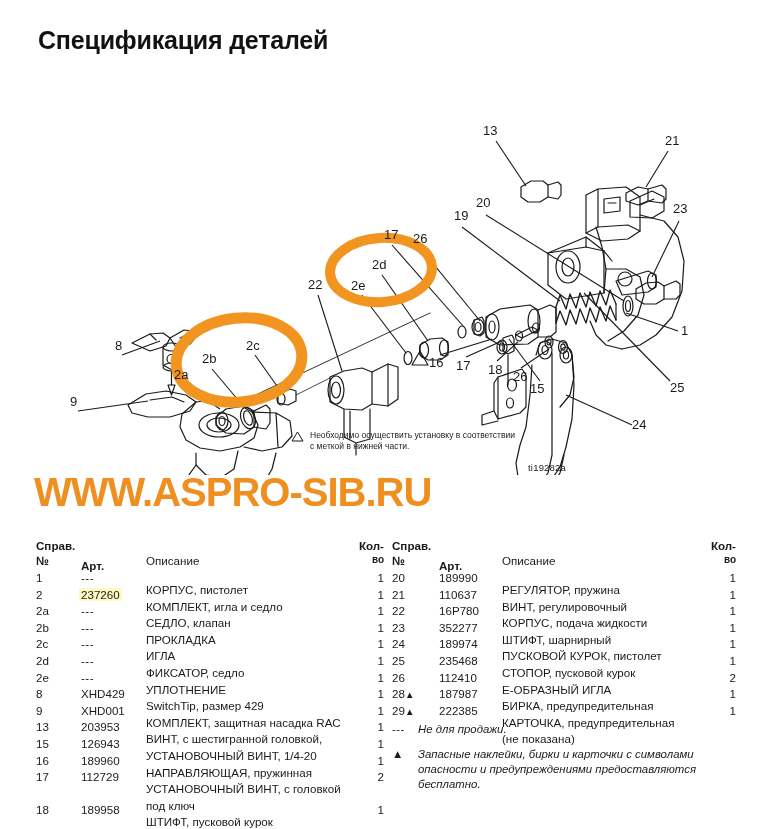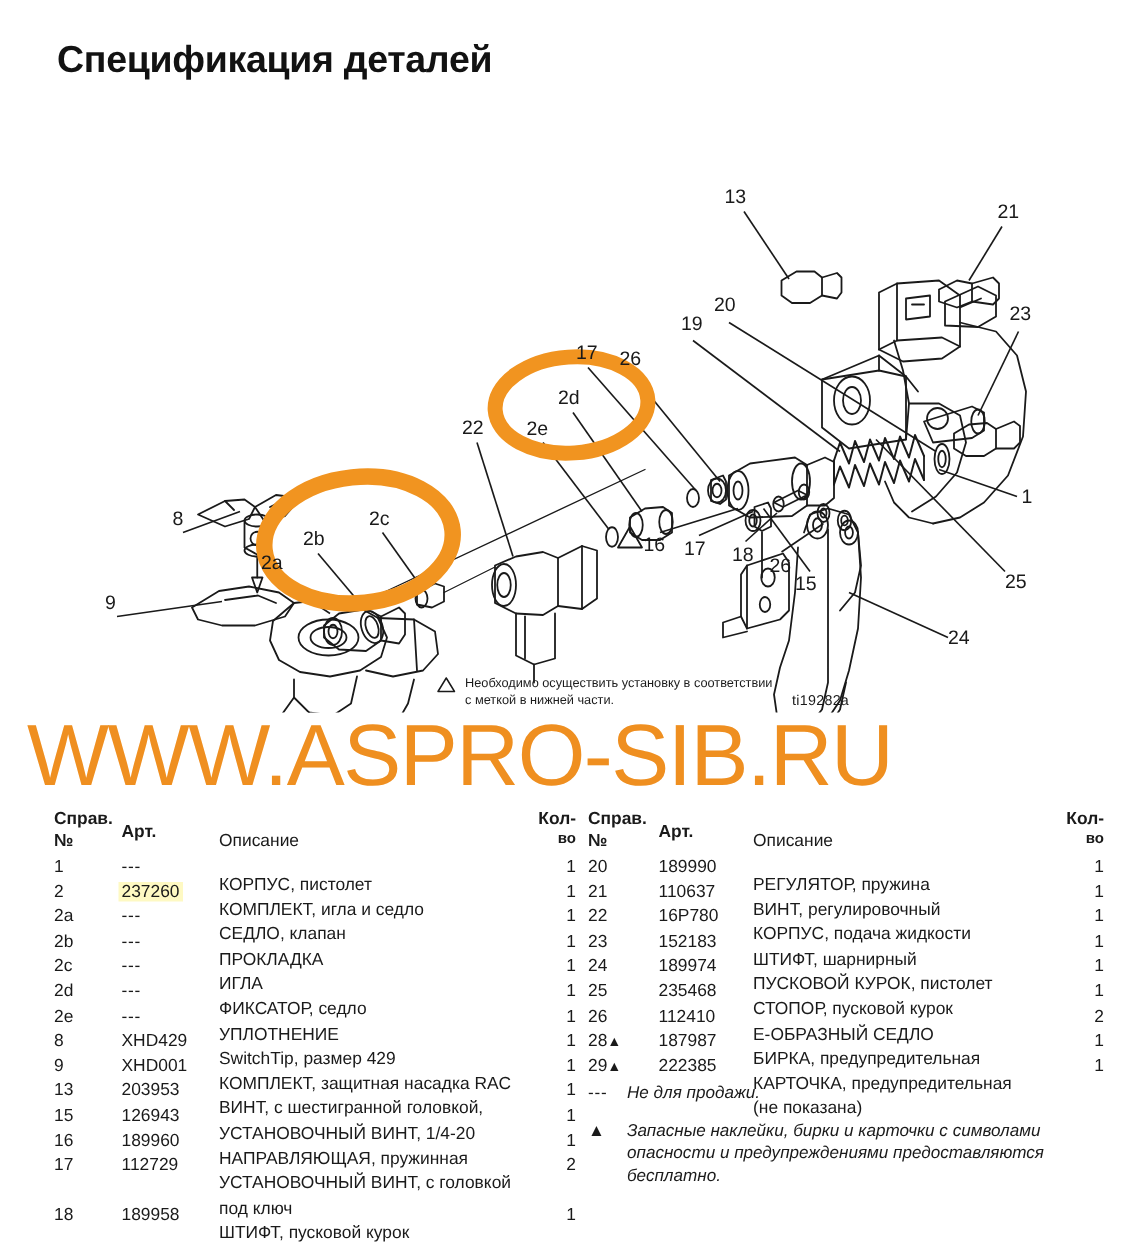--- a/index.html
+++ b/index.html
@@ -38,45 +38,44 @@
     left: 0;
     top: 55px;
     width: 758px;
     height: 420px;
   }
   #diagram svg { display: block; }
 
   
   #watermark {
     position: absolute;
-    left: 18px;
+    left: 34px;
     top: 470px;
     width: 700px;
     font-family: "Liberation Sans", "DejaVu Sans", sans-serif;
-    font-size: 58px;
-    font-weight: normal;
+    font-size: 40px;
+    font-weight: bold;
     letter-spacing: -1px;
     color: #ef8f20;
     white-space: nowrap;
     pointer-events: none;
   }
 
   
   #diagram-note {
     position: absolute;
     left: 291px;
     top: 430px;
     width: 230px;
     font-size: 8.5px;
     line-height: 1.32;
     color: #1b1b1b;
     display: flex;
     gap: 6px;
     align-items: flex-start;
-    margin-top: 20px;
   }
   #diagram-note .tri { flex: 0 0 auto; margin-top: 1px; }
 
   
   .parts-table {
     position: absolute;
     top: 540px;
     font-size: 11.6px;
     line-height: 1.0;
   }
@@ -86,21 +85,21 @@
   .thead { position: relative; height: 32px; }
   .thead .h-sprav {
     position: absolute; left: 0; top: 0;
     font-weight: bold; font-size: 11.6px;
   }
   .thead .h-no {
     position: absolute; left: 0; top: 15px;
     font-weight: bold; font-size: 11.6px;
   }
   .thead .h-art {
-    position: absolute; top: 9px;
+    position: absolute; top: 20px;
     font-weight: bold; font-size: 11.6px;
   }
   .thead .h-desc {
     position: absolute; top: 15px;
     font-weight: normal; font-size: 11.6px;
   }
   .thead .h-kol {
     position: absolute; top: 0; text-align: right;
     font-weight: bold; font-size: 11.6px;
   }
@@ -509,40 +508,40 @@
         <span class="c-qty">1</span>
       </div>
     <div class="trow">
         <span class="c-ref"><span>22</span><span class="tri-mark"></span></span>
         <span class="c-part">16P780</span>
         <span class="c-desc">КОРПУС, подача жидкости</span>
         <span class="c-qty">1</span>
       </div>
     <div class="trow">
         <span class="c-ref"><span>23</span><span class="tri-mark"></span></span>
-        <span class="c-part">152183</span>
+        <span class="c-part">352277</span>
         <span class="c-desc">ШТИФТ, шарнирный</span>
         <span class="c-qty">1</span>
       </div>
     <div class="trow">
         <span class="c-ref"><span>24</span><span class="tri-mark"></span></span>
         <span class="c-part">189974</span>
         <span class="c-desc">ПУСКОВОЙ КУРОК, пистолет</span>
         <span class="c-qty">1</span>
       </div>
     <div class="trow">
         <span class="c-ref"><span>25</span><span class="tri-mark"></span></span>
         <span class="c-part">235468</span>
         <span class="c-desc">СТОПОР, пусковой курок</span>
         <span class="c-qty">1</span>
       </div>
     <div class="trow">
         <span class="c-ref"><span>26</span><span class="tri-mark"></span></span>
         <span class="c-part">112410</span>
-        <span class="c-desc">Е-ОБРАЗНЫЙ СЕДЛО</span>
+        <span class="c-desc">Е-ОБРАЗНЫЙ ИГЛА</span>
         <span class="c-qty">2</span>
       </div>
     <div class="trow">
         <span class="c-ref"><span>28</span><span class="tri-mark">▲</span></span>
         <span class="c-part">187987</span>
         <span class="c-desc">БИРКА, предупредительная</span>
         <span class="c-qty">1</span>
       </div>
     <div class="trow">
         <span class="c-ref"><span>29</span><span class="tri-mark">▲</span></span>

